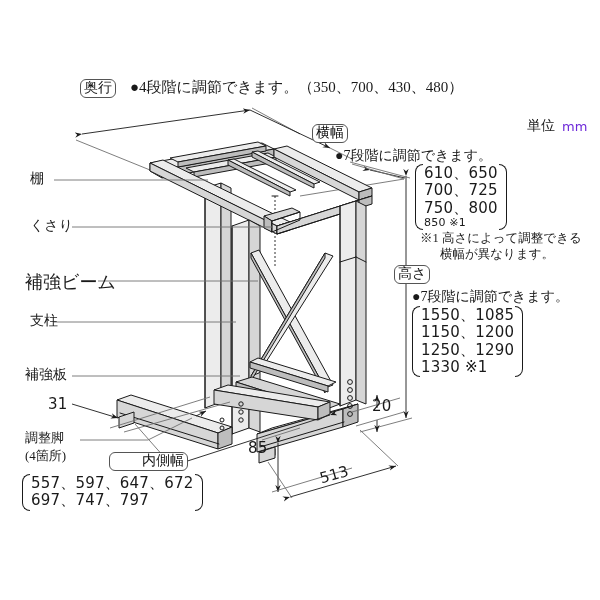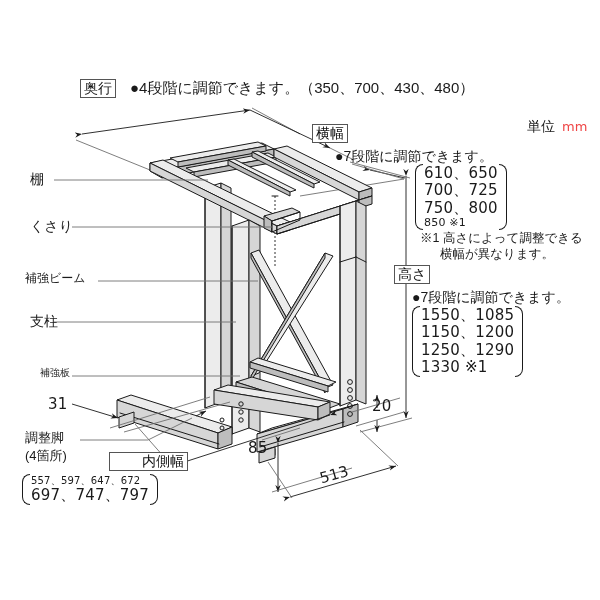--- a/index.html
+++ b/index.html
@@ -2,21 +2,21 @@
 <html><head>
 <meta charset="utf-8">
 <style>
   html,body{margin:0;padding:0;background:#ffffff;}
   body{width:600px;height:600px;font-family:"DejaVu Sans","Liberation Sans",sans-serif;}
   #stage{position:relative;width:600px;height:600px;overflow:hidden;background:#fff;}
   #art{position:absolute;left:0;top:0;width:600px;height:600px;}
   .txt{position:absolute;white-space:nowrap;color:#1a1a1a;line-height:1.15;}
   .boxlbl{position:absolute;white-space:nowrap;color:#111;border:1px solid #555;
           background:#fff;padding:0px 3px 1px 3px;line-height:1.15;}
-  .jp{font-family:Liberation Sans, sans-serif;}
+  .jp{font-family:Liberation Serif, serif;border-radius:6px;}
   .num{font-family:"DejaVu Sans","Liberation Sans",sans-serif;letter-spacing:0.2px;}
   .brkwrap{position:absolute;display:flex;align-items:stretch;}
   .brk-l,.brk-r{width:7px;border:1.4px solid #1a1a1a;}
   .brk-l{border-right:none;border-radius:9px 0 0 9px;}
   .brk-r{border-left:none;border-radius:0 9px 9px 0;}
   .brk-in{padding:1px 1px;}
 </style>
 </head>
 <body>
 
@@ -223,21 +223,21 @@
       <path class="lead" d="M352,412 L400,398"></path>
       <path class="lead" d="M356,426 L404,412"></path>
     </g>
 
   </svg>
 
   <div class="boxlbl jp" style="left:80px;top:79px;font-size:14px;">奥行</div>
   <div class="txt jp" style="left:130px;top:79px;font-size:15px;">●4段階に調節できます。（350、700、430、480）</div>
 
   <div class="txt jp" style="left:527px;top:118px;font-size:14px;">単位</div>
-  <div class="txt num" style="left:562px;top:120px;font-size:13px;color:#ef4444;">mm</div>
+  <div class="txt num" style="left:562px;top:120px;font-size:13px;color:#6d28d9;">mm</div>
 
   <div class="boxlbl jp" style="left:312px;top:124px;font-size:14px;">横幅</div>
   <div class="txt jp" style="left:335px;top:148px;font-size:14px;">●7段階に調節できます。</div>
 
   <div class="brkwrap" style="left:415px;top:164px;">
     <div class="brk-l"></div>
     <div class="brk-in">
       <div class="txt num" style="position:static;font-size:15px;">610、650</div>
       <div class="txt num" style="position:static;font-size:15px;">700、725</div>
       <div class="txt num" style="position:static;font-size:15px;">750、800</div>
@@ -258,35 +258,35 @@
       <div class="txt num" style="position:static;font-size:15px;">1550、1085</div>
       <div class="txt num" style="position:static;font-size:15px;">1150、1200</div>
       <div class="txt num" style="position:static;font-size:15px;">1250、1290</div>
       <div class="txt num" style="position:static;font-size:15px;">1330 ※1</div>
     </div>
     <div class="brk-r"></div>
   </div>
 
   <div class="txt jp" style="left:30px;top:171px;font-size:14px;">棚</div>
   <div class="txt jp" style="left:30px;top:218px;font-size:14px;">くさり</div>
-  <div class="txt jp" style="left:25px;top:272px;font-size:12px;">補強ビーム</div>
+  <div class="txt jp" style="left:25px;top:272px;font-size:18px;">補強ビーム</div>
   <div class="txt jp" style="left:30px;top:313px;font-size:14px;">支柱</div>
-  <div class="txt jp" style="left:40px;top:367px;font-size:10px;">補強板</div>
+  <div class="txt jp" style="left:25px;top:367px;font-size:14px;">補強板</div>
   <div class="txt jp" style="left:25px;top:431px;font-size:13px;">調整脚</div>
   <div class="txt jp" style="left:25px;top:449px;font-size:13px;">(4箇所)</div>
 
   <div class="txt num" style="left:48px;top:396px;font-size:15px;">31</div>
   <div class="txt num" style="left:248px;top:440px;font-size:15px;text-align:center;">85</div>
   <div class="txt num" style="left:318px;top:471px;font-size:15px;transform:rotate(-16deg);transform-origin:left top;">513</div>
   <div class="txt num" style="left:372px;top:398px;font-size:15px;">20</div>
 
   <div class="boxlbl jp" style="left:109px;top:452px;font-size:14px;padding-left:32px;">内側幅</div>
 
   <div class="brkwrap" style="left:22px;top:474px;">
     <div class="brk-l"></div>
     <div class="brk-in">
-      <div class="txt num" style="position:static;font-size:10px;">557、597、647、672</div>
+      <div class="txt num" style="position:static;font-size:15px;">557、597、647、672</div>
       <div class="txt num" style="position:static;font-size:15px;">697、747、797</div>
     </div>
     <div class="brk-r"></div>
   </div>
 
 </div>
 
 </body></html>

